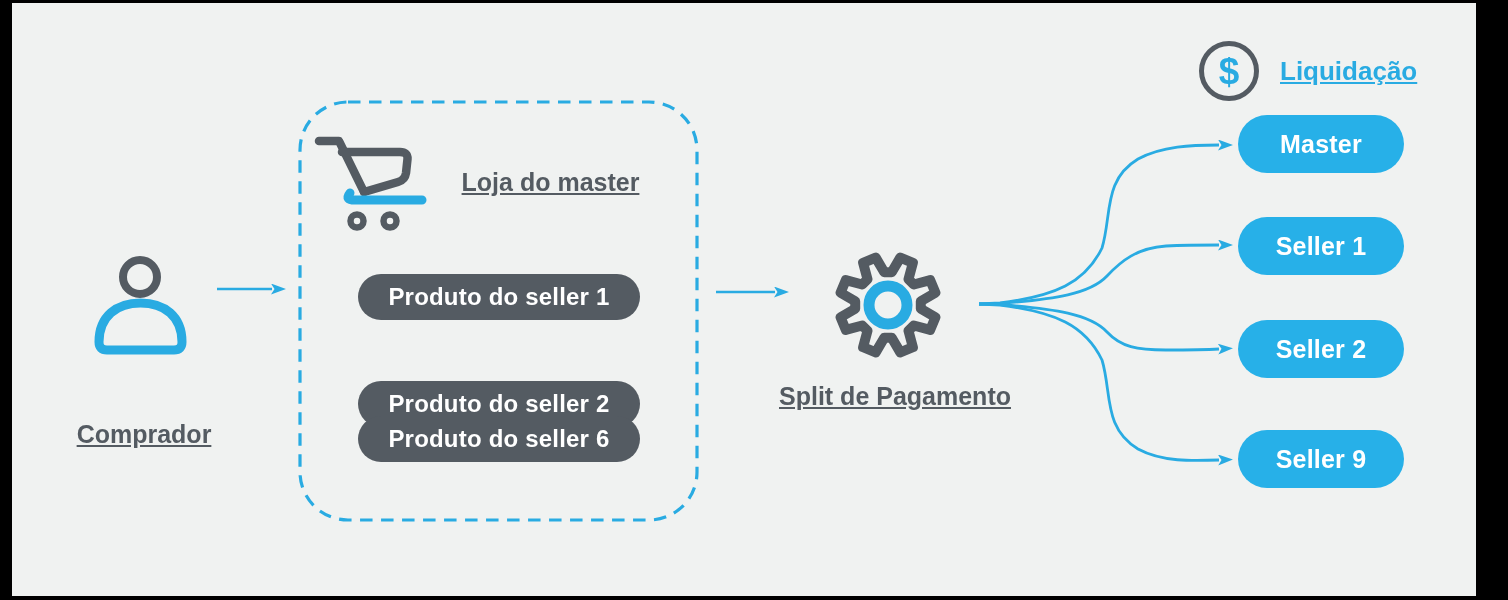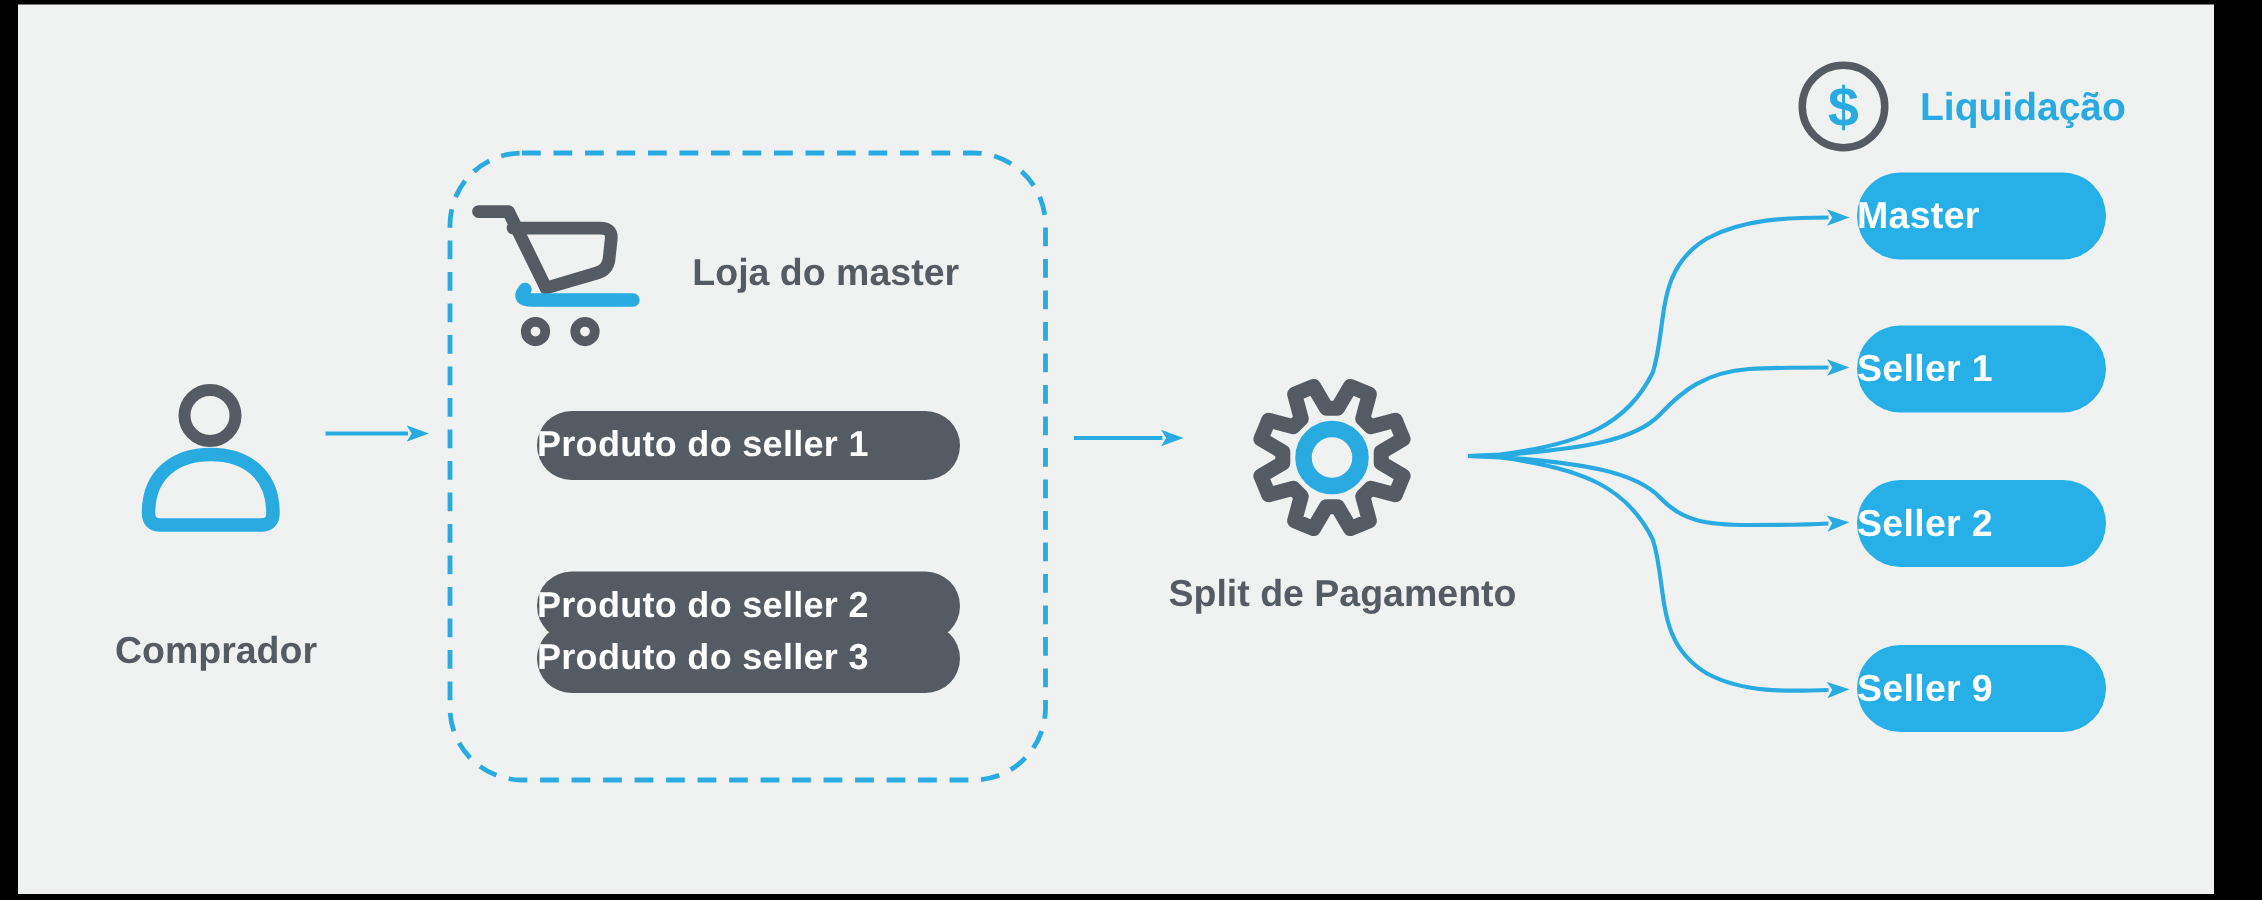--- a/index.html
+++ b/index.html
@@ -1,21 +1,21 @@
 <!DOCTYPE html>
 <html><head>
 <meta charset="utf-8">
 <style>
   html,body{margin:0;padding:0;width:1508px;height:600px;overflow:hidden;background:#000;}
   body{position:relative;font-family:"Liberation Sans",sans-serif;}
   .canvas{position:absolute;left:12px;top:3px;width:1464px;height:593px;background:#f0f2f1;}
   .overlay{position:absolute;left:0;top:0;width:1508px;height:600px;}
-  .label{position:absolute;font-weight:bold;color:#545b62;font-size:25px;line-height:1.15;text-align:center;}
+  .label{position:absolute;font-weight:bold;color:#545b62;font-size:25px;line-height:1.15;text-align:center;text-decoration:underline;}
   .label.blue{color:#29abe2;}
-  .pill{position:absolute;display:flex;align-items:center;justify-content:flex-start;
+  .pill{position:absolute;display:flex;align-items:center;justify-content:center;
         border-radius:29px;color:#fff;font-weight:bold;font-size:24px;letter-spacing:.2px;}
   .pill-dark{left:358px;width:282px;height:46px;background:#545b62;}
   .pill-blue{left:1238px;width:166px;height:58px;background:#27b0e8;font-size:25px;}
 </style>
 </head>
 <body>
 
 <div class="canvas"></div>
 
 <svg class="overlay" viewBox="0 0 1508 600">
@@ -71,21 +71,21 @@
 
 <div class="label blue" style="left:1280px;top:57px;width:160px;text-align:left;font-size:26px;">Liquidação</div>
 
 <div class="pill pill-dark" style="top:274px;">
   <span>Produto do seller 1</span>
 </div>
 <div class="pill pill-dark" style="top:345px;margin-top:36px;">
   <span>Produto do seller 2</span>
 </div>
 <div class="pill pill-dark" style="top:416px;">
-  <span>Produto do seller 3</span>
+  <span>Produto do seller 6</span>
 </div>
 
 <div class="pill pill-blue" style="top:115px;">
   <span>Master</span>
 </div>
 <div class="pill pill-blue" style="top:217px;">
   <span>Seller 1</span>
 </div>
 <div class="pill pill-blue" style="top:320px;">
   <span>Seller 2</span>

